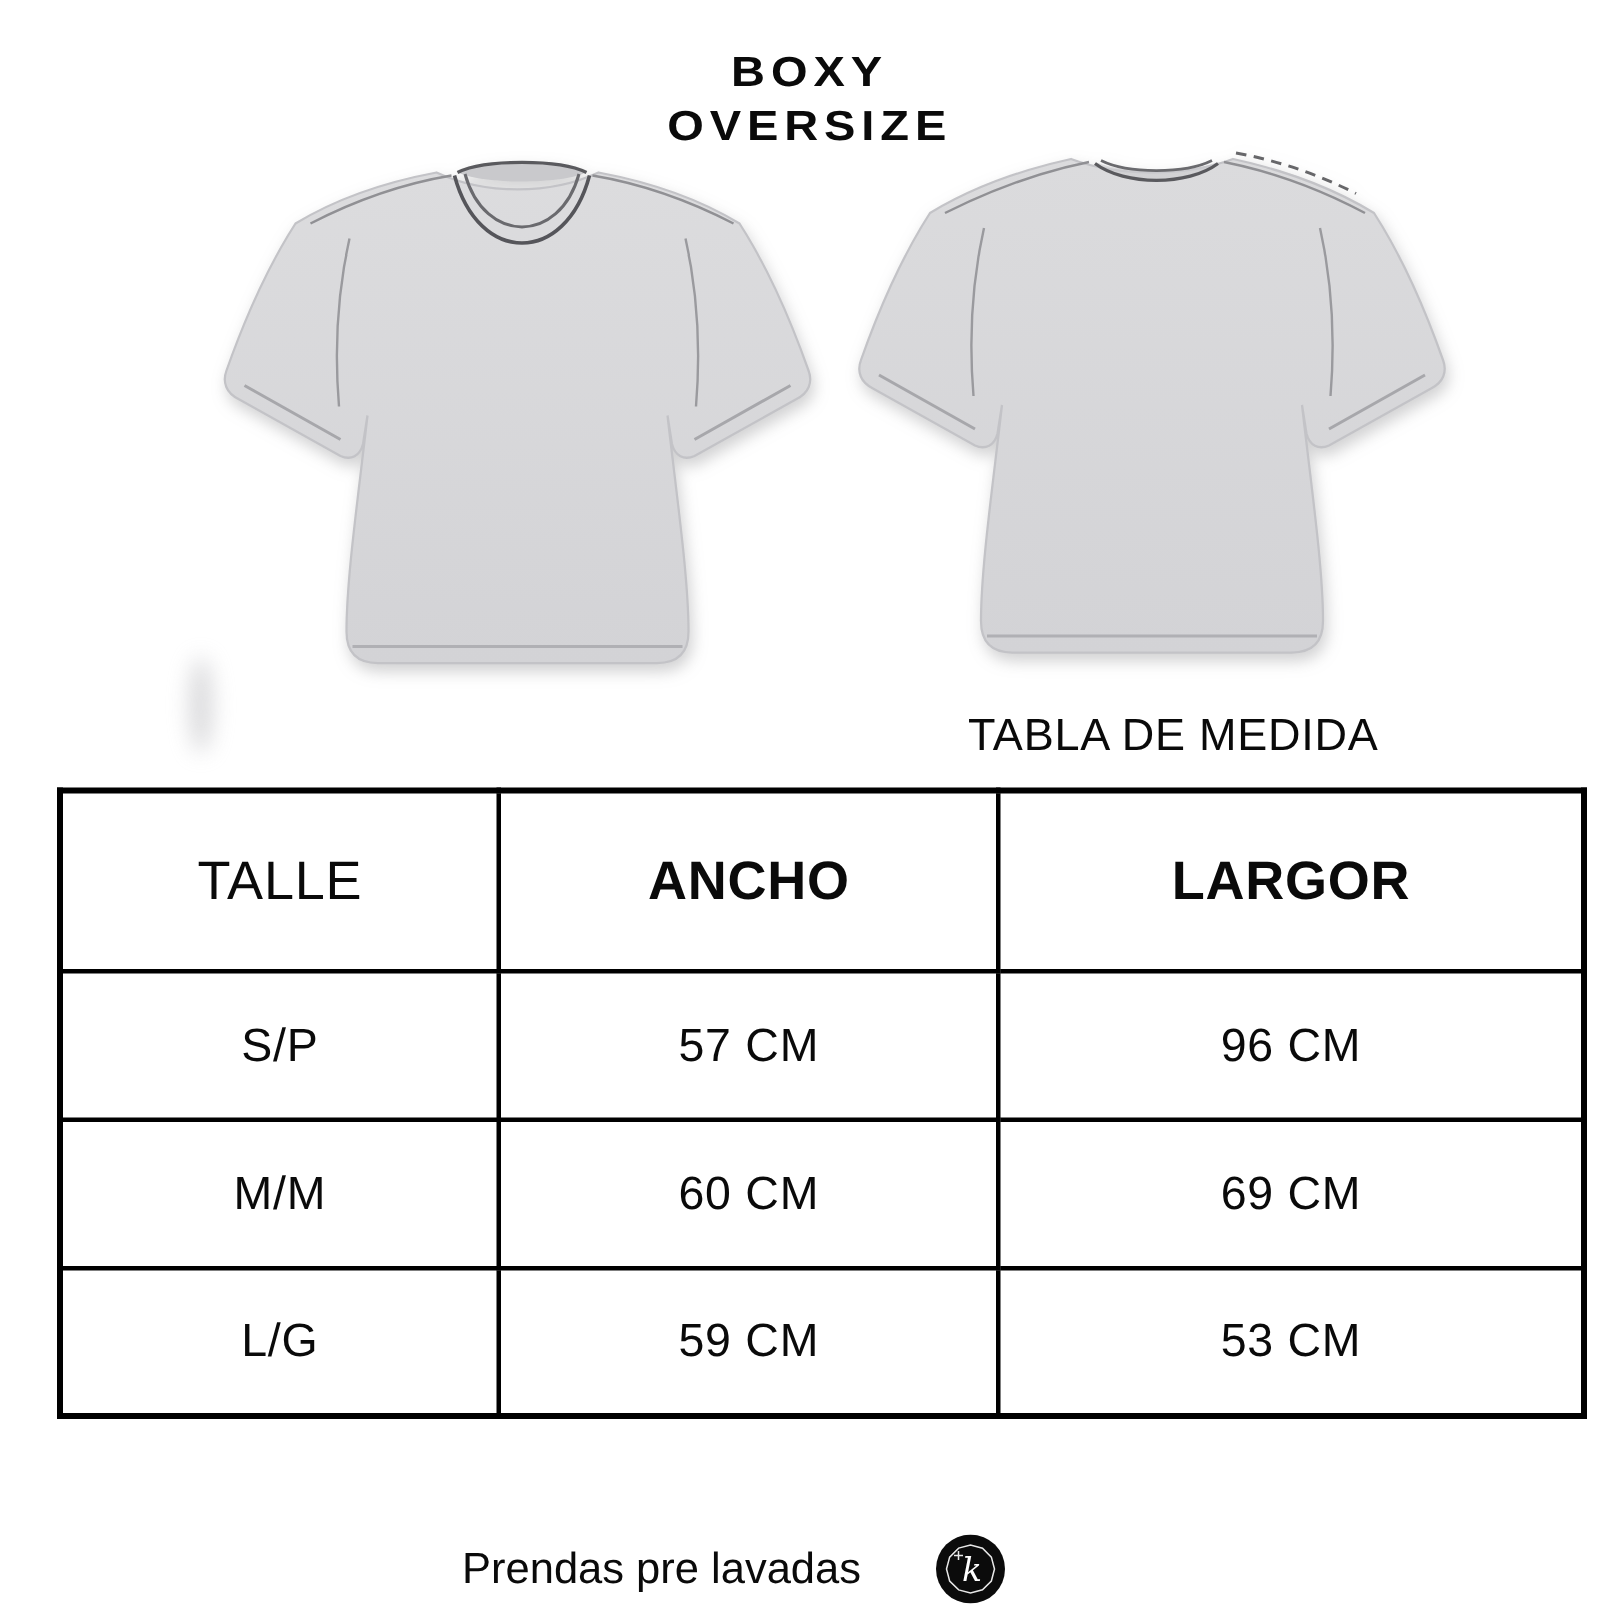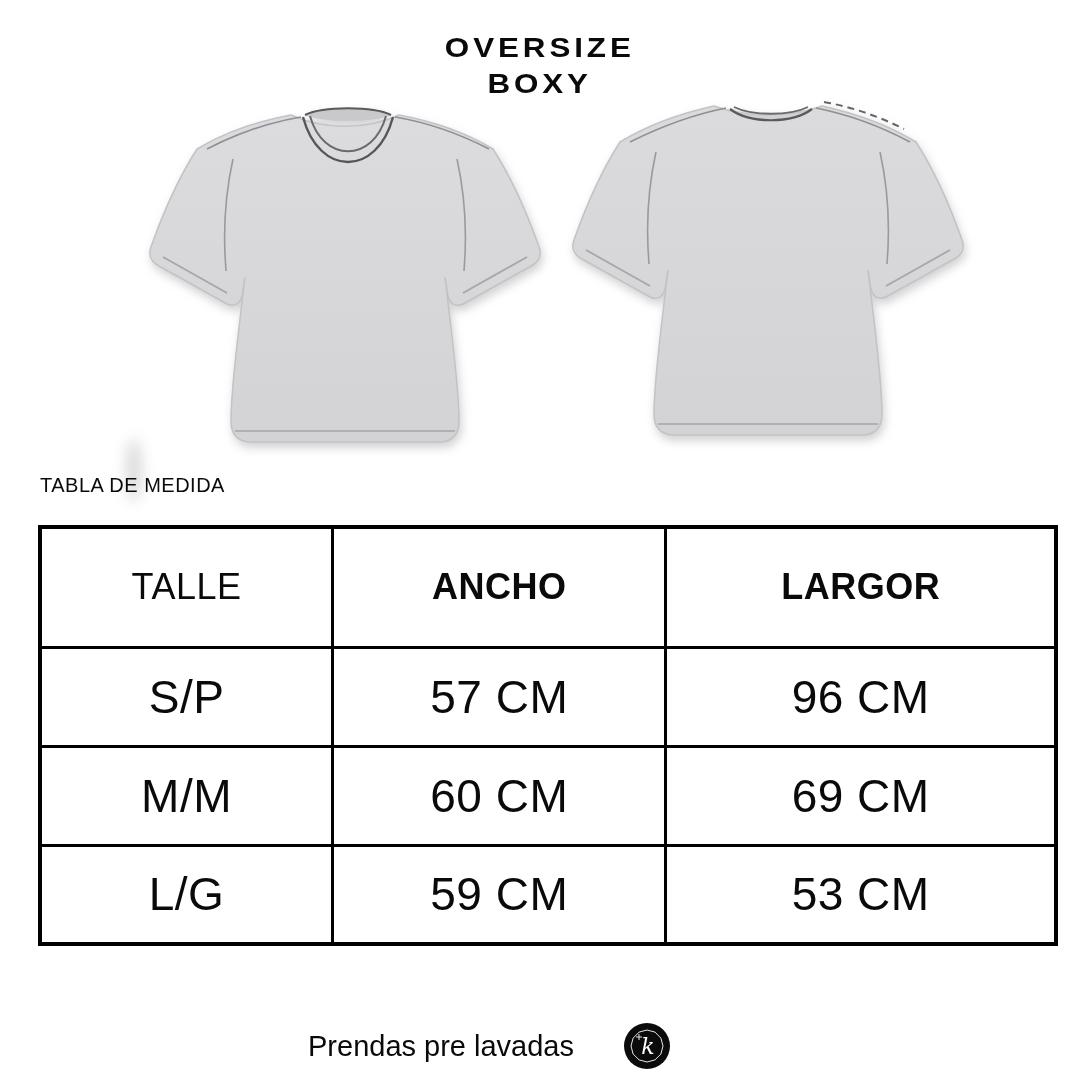--- a/index.html
+++ b/index.html
@@ -19,53 +19,53 @@
   
   .tee{position:absolute;filter:drop-shadow(2px 5px 5px rgba(90,90,95,0.28));}
   .tee-front{left:135px;top:85px;}
   .tee-back{left:558px;top:80px;}
   .shadow-smudge{
     position:absolute;left:126px;top:438px;width:16px;height:64px;
     background:#bdbdc1;border-radius:50%;filter:blur(7px);opacity:.55;
   }
   
   .table-caption{
-    position:absolute;top:474px;left:0;width:1040px;text-align:left;
-    font-size:20px;letter-spacing:.5px;
+    position:absolute;top:474px;left:0;width:879px;text-align:right;
+    font-size:30px;letter-spacing:.5px;
   }
   .table-caption > span{display:inline-block;transform:translateX(40px);}
   
   .size-table{
     position:absolute;left:38px;top:525px;width:1020px;height:419px;
     border-collapse:collapse;table-layout:fixed;
   }
   .size-table td,.size-table th{
     border:3px solid #000;text-align:center;vertical-align:middle;
     padding:0;letter-spacing:.5px;
   }
   .size-table{border:4px solid #000;}
   .size-table thead tr{height:120px;}
   .size-table tbody tr{height:99px;}
   th.hdr-light{font-weight:normal;font-size:36px;}
   th.hdr-bold{font-weight:bold;font-size:36px;}
-  td.cell{font-weight:normal;font-size:46px;}
+  td.cell{font-weight:normal;font-size:31px;}
   
   .footer{
     position:absolute;top:1022px;left:0;width:990px;height:48px;
     display:flex;justify-content:center;align-items:center;
     font-size:29px;
   }
   .footer .logo-stamp{margin-left:50px;margin-right:12px;flex:0 0 auto;}
 </style>
 </head>
 <body>
 
 <div class="title">
+  <span class="title-line"><span>BOXY</span></span>
   <span class="title-line"><span>OVERSIZE</span></span>
-  <span class="title-line"><span>BOXY</span></span>
 </div>
 
 <svg class="tee tee-front" width="420" height="370" viewBox="0 0 420 370">
   <defs>
     <linearGradient id="teeGradF" x1="0" y1="0" x2="0" y2="1">
       <stop offset="0" stop-color="#dcdcde"></stop>
       <stop offset="1" stop-color="#d3d3d6"></stop>
     </linearGradient>
   </defs>
   <path fill="url(#teeGradF)" stroke="#c3c3c7" stroke-width="1.5" d="M 156,30 C 124,36 90,47 62,64 C 44,92 28,128 16,162 C 13,170 16,177 24,181

